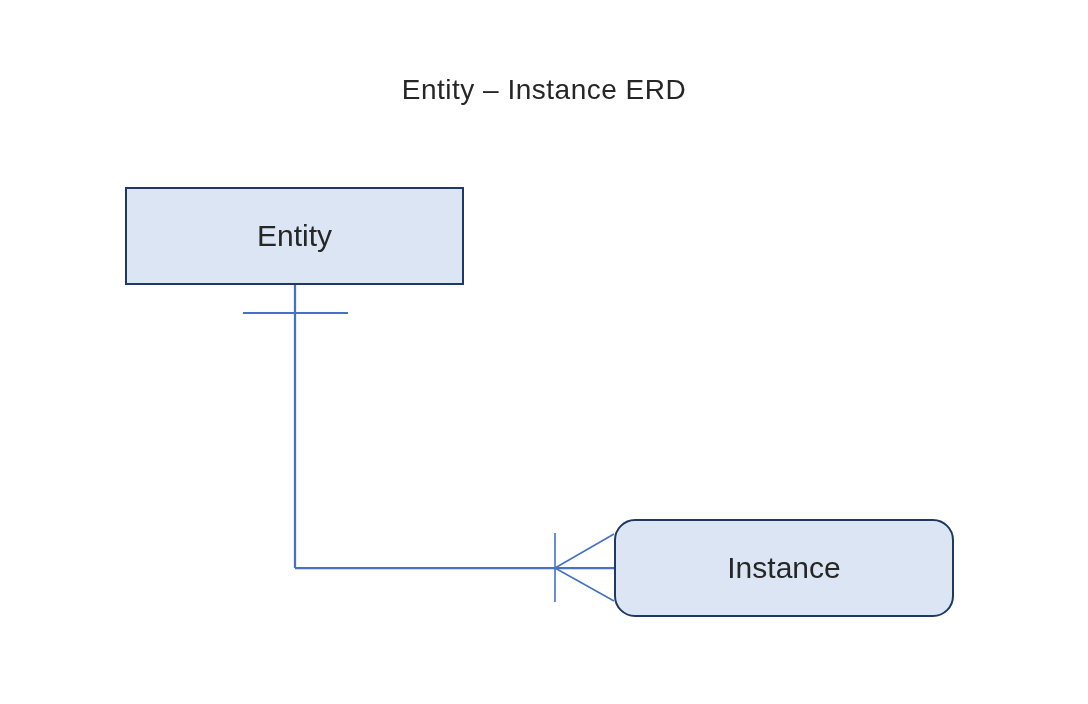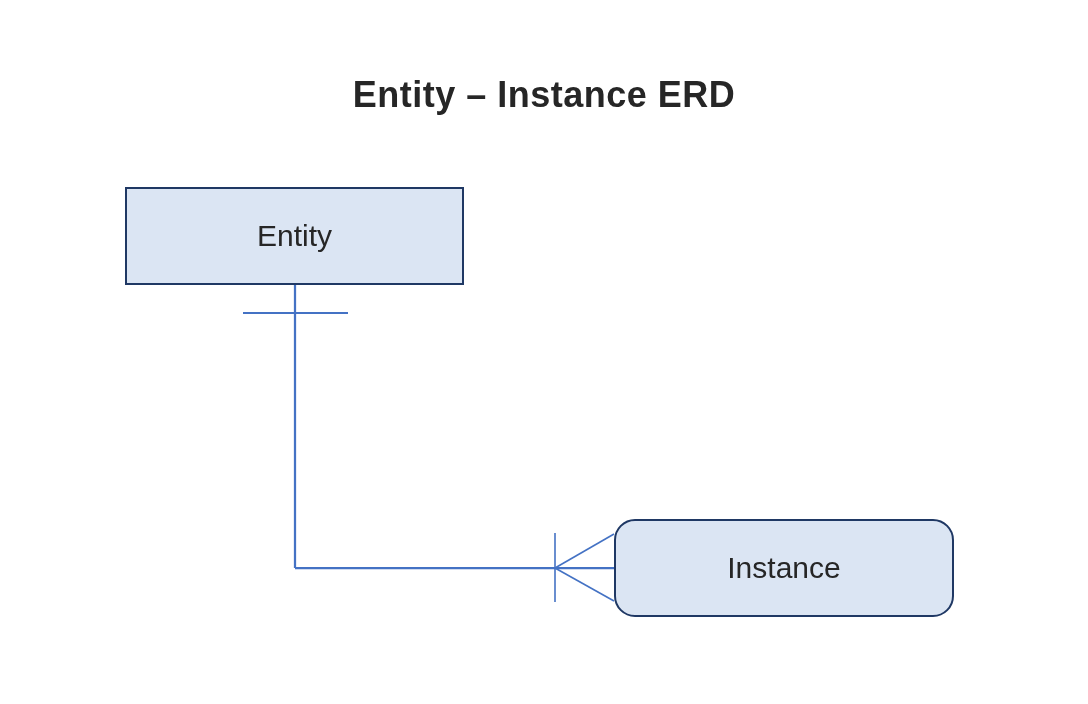--- a/index.html
+++ b/index.html
@@ -13,22 +13,22 @@
     background: #ffffff;
     font-family: "Liberation Sans", "DejaVu Sans", sans-serif;
     overflow: hidden;
   }
   .diagram-title {
     position: absolute;
     left: 0;
     top: 74px;
     width: 1088px;
     text-align: center;
-    font-size: 36px;
-    font-weight: 700;
+    font-size: 28px;
+    font-weight: 400;
     color: #262626;
     letter-spacing: 0.5px;
   }
   .connector-svg {
     position: absolute;
     left: 0;
     top: 0;
     width: 1088px;
     height: 704px;
   }

